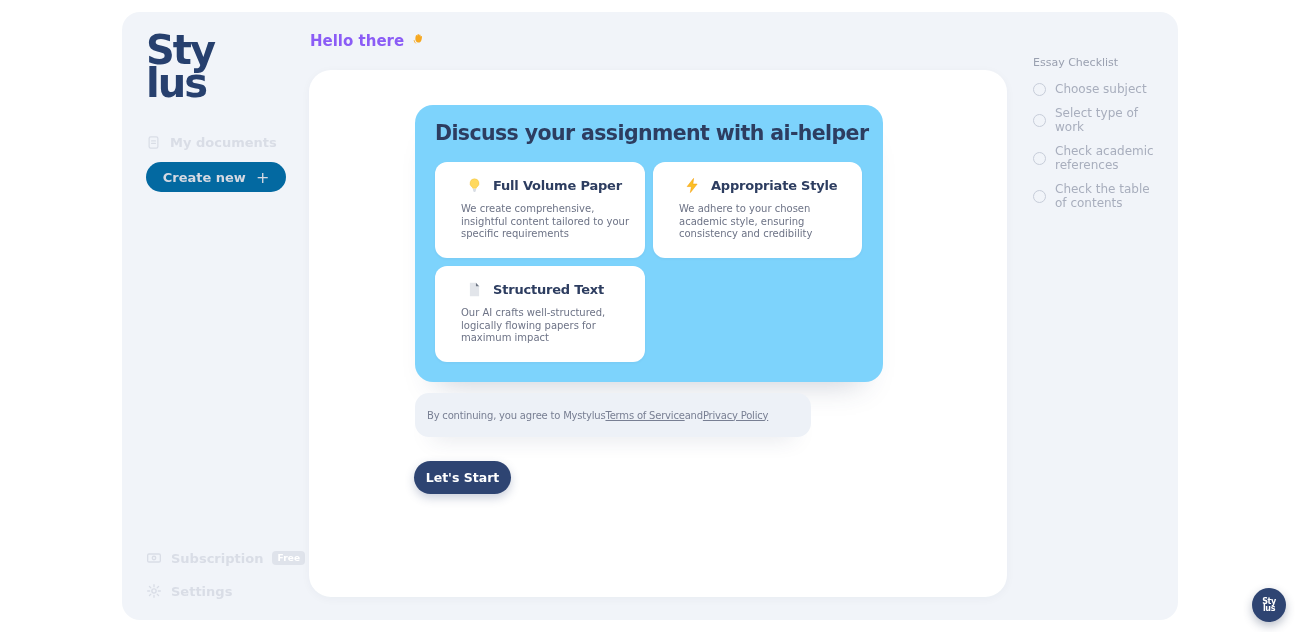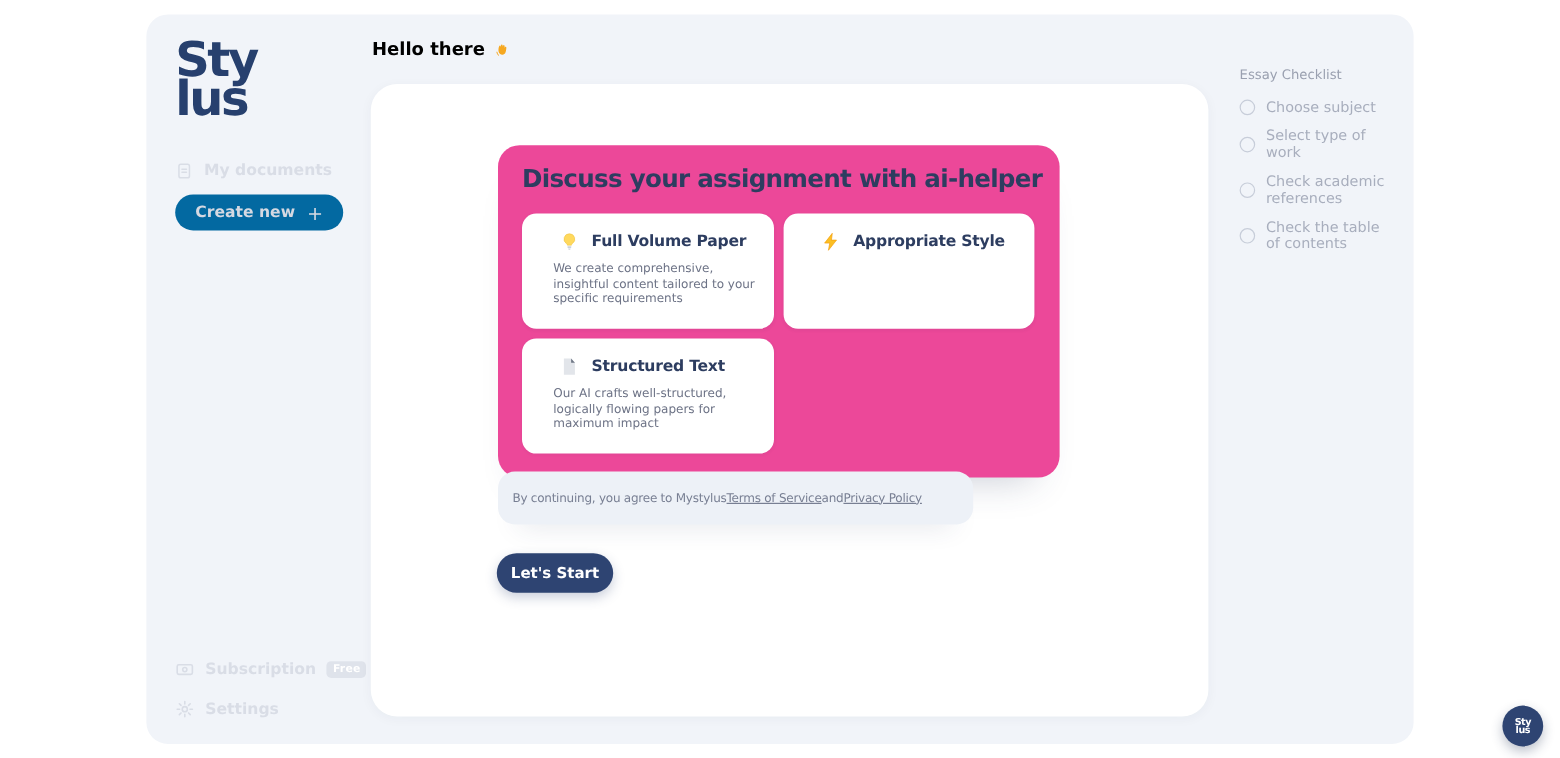--- a/index.html
+++ b/index.html
@@ -27,30 +27,30 @@
     justify-content:center; gap:10px; cursor:pointer;
     font-family:"DejaVu Sans","Liberation Sans",sans-serif; }
   .create-new .plus { font-size:16px; font-weight:normal; }
 
   .sub-item { left:24px; top:538px; }
   .set-item { left:24px; top:571px; }
   .badge { background:#dfe3eb; color:#ffffff; font-size:9px; font-weight:bold;
     border-radius:4px; padding:2px 5px; letter-spacing:.2px; }
 
   
-  .greeting { position:absolute; left:188px; top:20px; display:flex; align-items:flex-end;
-    gap:7px; color:#000000; font-size:15px; font-weight:bold; }
+  .greeting { position:absolute; left:188px; top:20px; display:flex; align-items:flex-start;
+    gap:7px; color:#8b5cf6; font-size:15px; font-weight:bold; }
 
   
   .main-card { position:absolute; left:187px; top:58px; width:698px; height:527px;
     background:#ffffff; border-radius:22px; box-shadow:0 2px 10px rgba(35,48,77,.04); }
 
   .inner-panel { position:absolute; left:106px; top:35px; width:468px; height:277px;
-    background:#ec4899; border-radius:18px;
-    box-shadow:0 22px 30px -22px rgba(45,61,96,.28);margin-top:16px; }
+    background:#7dd3fc; border-radius:18px;
+    box-shadow:0 22px 30px -22px rgba(45,61,96,.28); }
 
   .panel-title { position:absolute; left:20px; top:16px; color:#2d3d60;
     font-size:20.5px; font-weight:bold; letter-spacing:-0.6px; white-space:nowrap; }
 
   .cards { position:absolute; left:20px; top:57px; display:grid;
     grid-template-columns:210px 209px; grid-auto-rows:96px; gap:8px; }
   .feature-card { background:#ffffff; border-radius:12px; padding:15px 14px 10px 26px;
     box-shadow:0 1px 3px rgba(35,48,77,.05); }
   .feature-head { display:flex; align-items:center; gap:10px; padding-left:5px; }
   .feature-title { color:#2d3d60; font-size:13px; font-weight:bold; letter-spacing:-0.2px; }
@@ -152,20 +152,21 @@
             <div class="feature-desc">We create comprehensive, insightful content tailored to your specific requirements</div>
           </div>
 
           <div class="feature-card">
             <div class="feature-head">
               <svg width="17" height="17" viewBox="0 0 24 24">
                 <path d="M13.5 2 4.5 13.5h6L9 22l9.5-12h-6z" fill="#fbbf24" stroke="#f59e0b" stroke-width="0.8" stroke-linejoin="round"></path>
               </svg>
               <span class="feature-title">Appropriate Style</span>
             </div>
+            <div class="feature-desc">We adhere to your chosen academic style, ensuring consistency and credibility</div>
           </div>
 
           <div class="feature-card">
             <div class="feature-head">
               <svg width="17" height="17" viewBox="0 0 24 24">
                 <path d="M5.5 2.5h8.5l4.5 5v14H5.5z" fill="#e2e5ea"></path>
                 <path d="M14 2.5l4.5 5H14z" fill="#6f7785"></path>
               </svg>
               <span class="feature-title">Structured Text</span>
             </div>

